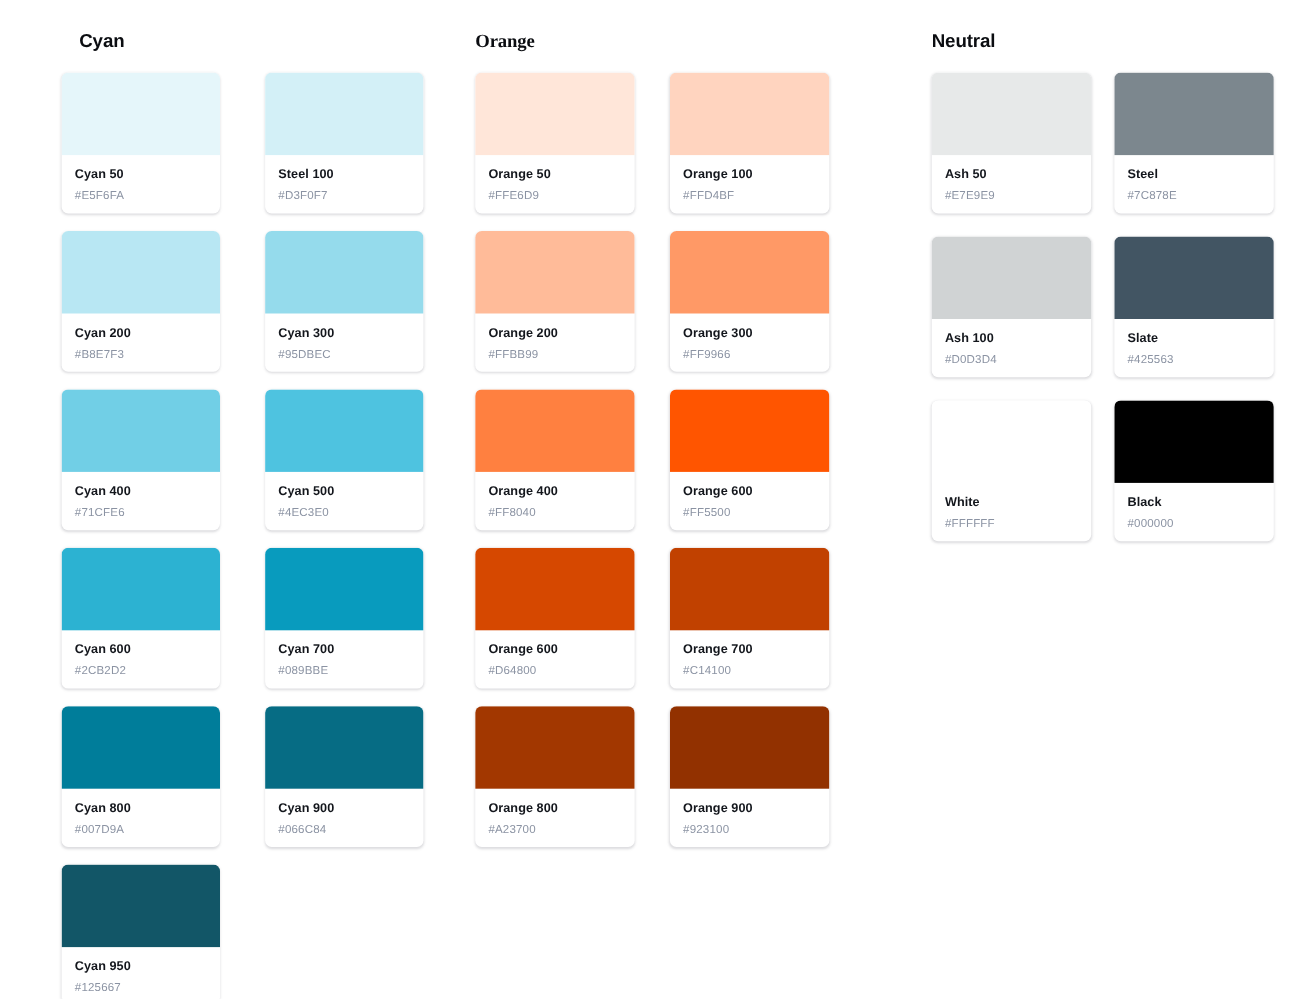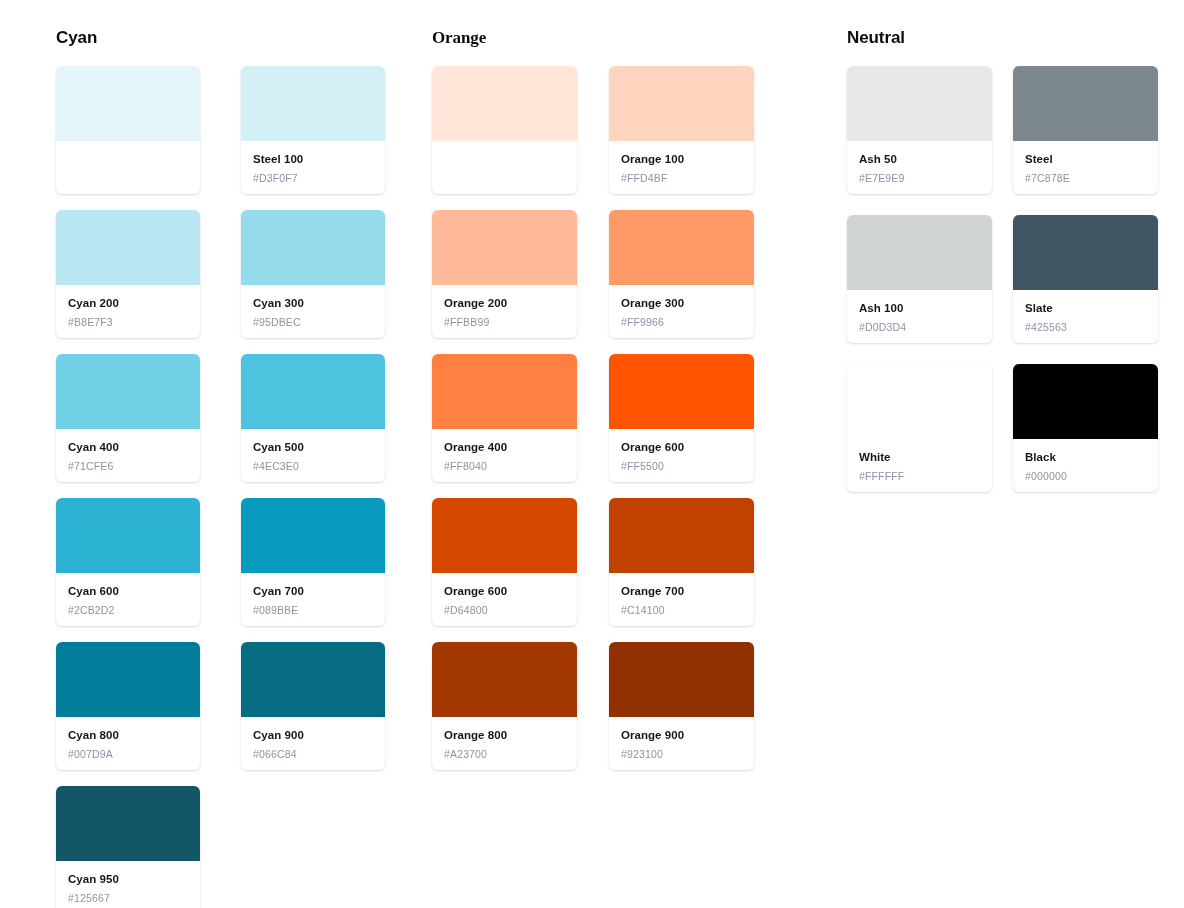--- a/index.html
+++ b/index.html
@@ -40,20 +40,21 @@
   .group-orange  { width: 368px; margin-left: 46px; }
   .group-neutral { width: 305px; margin-left: 47px; justify-content: flex-end; }
 
   .group-title {
     font-size: 17px;
     font-weight: bold;
     color: #0b0d11;
     letter-spacing: -0.1px;
     line-height: 20px;
     margin-bottom: 18px;
+    margin-left: 16px;
   }
   .group-orange  .group-title { margin-left: 0px; font-family: Liberation Serif, serif; }
   .group-neutral .group-title { margin-left: 0px; }
 
   .swatch-grid {
     display: grid;
     grid-template-columns: repeat(2, 144px);
   }
 
   .group-cyan    .swatch-grid { column-gap: 41px; row-gap: 16px; }
@@ -108,20 +109,24 @@
 <body>
 
 <div class="palette-page">
   <div class="columns">
 
     <section class="palette-group group-cyan">
       <h2 class="group-title">Cyan</h2>
       <div class="swatch-grid">
           <div class="swatch-card">
             <div class="swatch-chip" style="background: rgb(229, 246, 250);"></div>
+            <div class="swatch-info">
+              <div class="swatch-name">Cyan 50</div>
+              <div class="swatch-hex">#E5F6FA</div>
+            </div>
           </div>
           <div class="swatch-card">
             <div class="swatch-chip" style="background: rgb(211, 240, 247);"></div>
             <div class="swatch-info">
               <div class="swatch-name">Steel 100</div>
               <div class="swatch-hex">#D3F0F7</div>
             </div>
           </div>
           <div class="swatch-card">
             <div class="swatch-chip" style="background: rgb(184, 231, 243);"></div>
@@ -187,20 +192,24 @@
             </div>
           </div>
         </div>
     </section>
 
     <section class="palette-group group-orange">
       <h2 class="group-title">Orange</h2>
       <div class="swatch-grid">
           <div class="swatch-card">
             <div class="swatch-chip" style="background: rgb(255, 230, 217);"></div>
+            <div class="swatch-info">
+              <div class="swatch-name">Orange 50</div>
+              <div class="swatch-hex">#FFE6D9</div>
+            </div>
           </div>
           <div class="swatch-card">
             <div class="swatch-chip" style="background: rgb(255, 212, 191);"></div>
             <div class="swatch-info">
               <div class="swatch-name">Orange 100</div>
               <div class="swatch-hex">#FFD4BF</div>
             </div>
           </div>
           <div class="swatch-card">
             <div class="swatch-chip" style="background: rgb(255, 187, 153);"></div>

